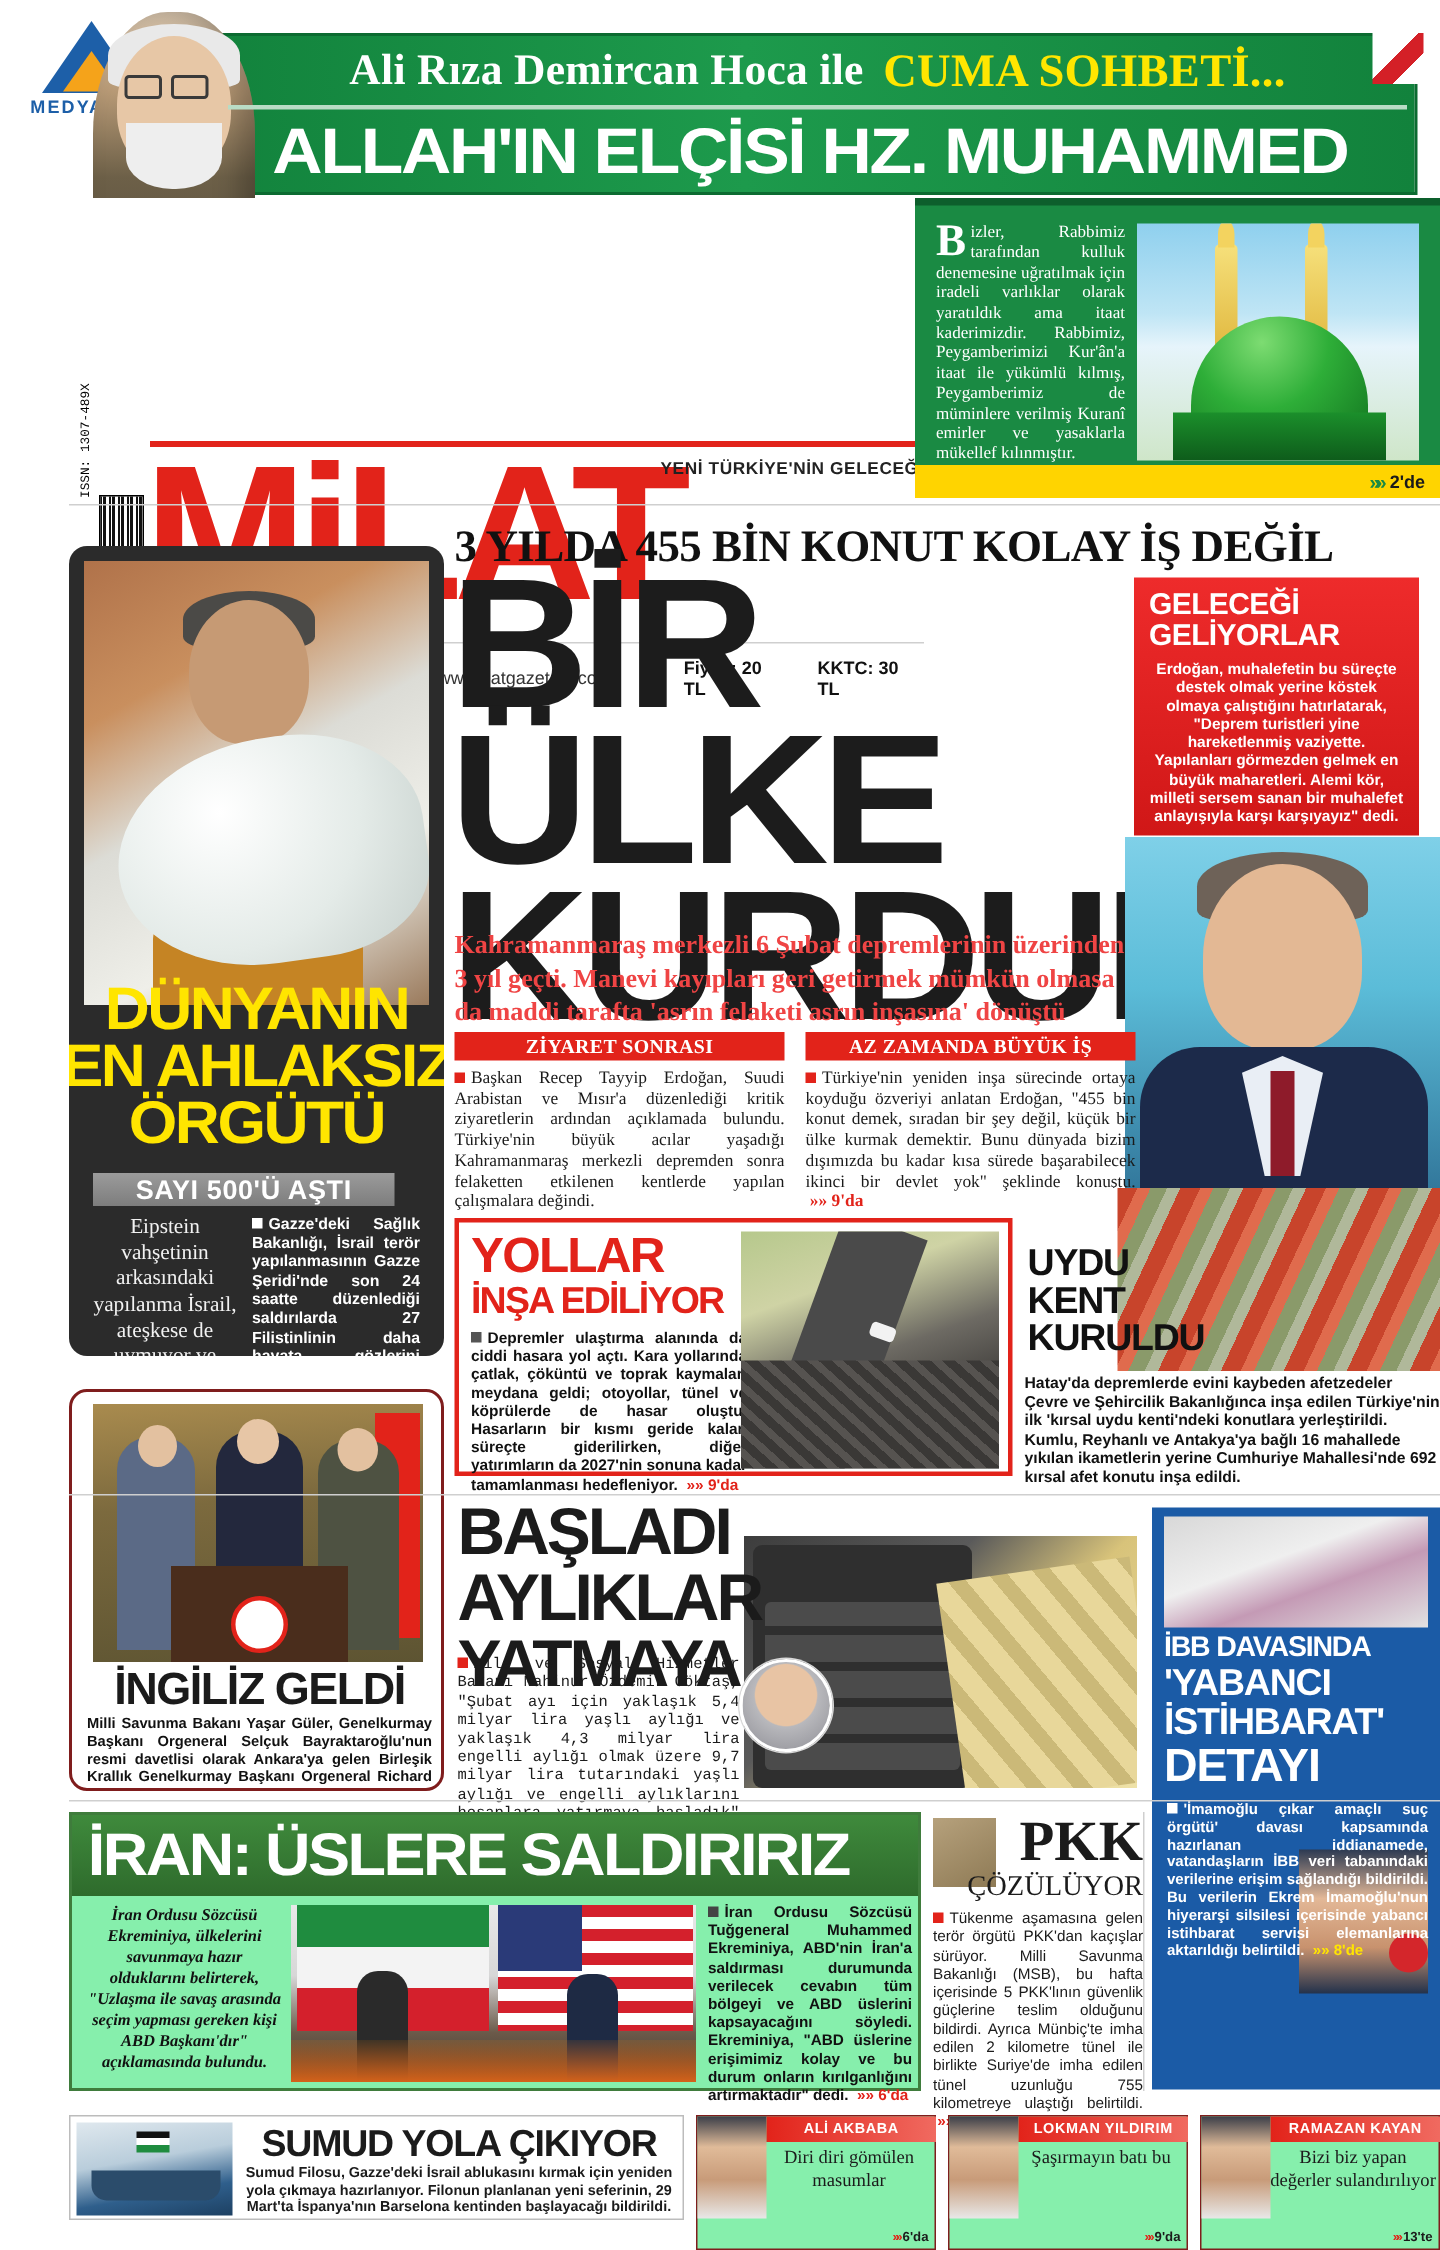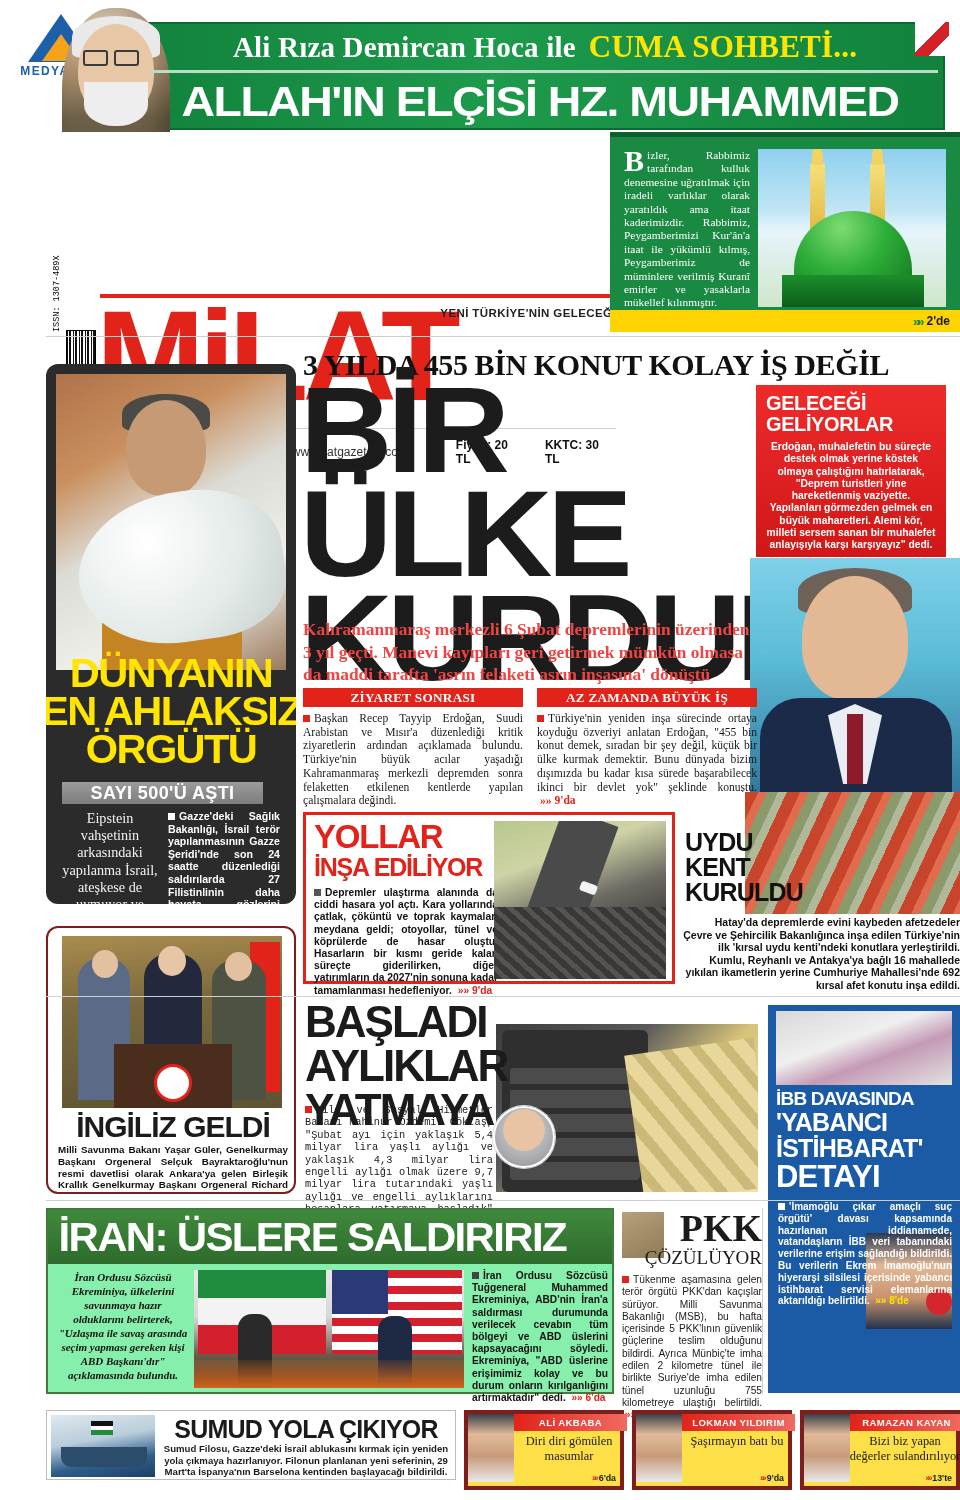--- a/index.html
+++ b/index.html
@@ -199,21 +199,21 @@
   .y-rubble{ position:absolute; left: 0; bottom: 0; width: 172px; height: 72px;
             background: repeating-linear-gradient(42deg,#3a3836 0 6px,#565350 6px 11px); }
 
   
   .uydu { position: absolute; left: 683px; top: 792px; width: 277px; height: 192px; background:#fff; }
   .u-img { position: absolute; left: 62px; top: 0; width: 215px; height: 122px;
            background: repeating-linear-gradient(115deg,#c8442b 0 12px,#e06b4d 12px 20px,#8a9a6a 20px 30px,#b0b89a 30px 38px); }
   .u-title { position: absolute; left: 2px; top: 38px; width: 110px;
            font-weight: bold; font-size: 25px; line-height: 25px; color:#111; letter-spacing:-.8px; }
   .u-body { position: absolute; left: 0; top: 124px; width: 277px;
-           font-size: 10.5px; line-height: 12.6px; font-weight: bold; color:#111; text-align:right; }
+           font-size: 10.5px; line-height: 12.6px; font-weight: bold; color:#111; text-align:left; }
 
   
   .ingiliz { position: absolute; left: 46px; top: 926px; width: 250px; height: 268px;
            border: 2px solid #7f1d1d; border-radius: 12px; background:#fff; overflow:hidden; }
   .ig-img { position: absolute; left: 14px; top: 8px; width: 220px; height: 172px;
            background: linear-gradient(175deg,#a98b4e 0%,#7c6a3e 38%,#5d5432 100%); overflow:hidden; }
   .ig-p1 { position:absolute; left: 16px; top: 22px; width: 52px; height: 142px; background:#5b6a86; border-radius: 22px 22px 0 0; }
   .ig-p2 { position:absolute; left: 82px; top: 18px; width: 58px; height: 146px; background:#23283d; border-radius: 24px 24px 0 0; }
   .ig-p3 { position:absolute; left: 150px; top: 24px; width: 54px; height: 140px; background:#4e5242; border-radius: 22px 22px 0 0; }
   .ig-f1 { position:absolute; left: 30px; top: 14px; width: 26px; height: 28px; background:#e3c1a0; border-radius:50%; }
@@ -300,22 +300,22 @@
   .sumud { width: 410px; height: 70px; border: 1px solid #bcbcbc; position: relative; background:#fff; }
   .sumud-img { position:absolute; left: 4px; top: 4px; width: 104px; height: 62px;
           background: linear-gradient(170deg,#dfe8ee 0%, #b9cddb 40%, #2f5f8c 72%, #1d4062 100%); overflow:hidden; }
   .sm-boat { position:absolute; left: 10px; top: 32px; width: 86px; height: 20px; background:#2b4c6b; border-radius: 0 0 10px 10px; }
   .sm-flag { position:absolute; left: 40px; top: 6px; width: 22px; height: 14px;
           background: linear-gradient(180deg,#111 0 33%, #fff 33% 66%, #1f8c3f 66% 100%); }
   .sumud-t { position:absolute; left: 112px; top: 4px; width: 294px; text-align:center;
           font-weight:bold; font-size: 25px; color:#1b1b1b; letter-spacing:-.8px; }
   .sumud-b { position:absolute; left: 112px; top: 32px; width: 294px; text-align:center;
           font-size: 9.6px; line-height: 11.6px; font-weight:bold; color:#1b1b1b; }
-  .colm { width: 160px; height: 80px; position: relative; background:#fde047;
-          border: 4px solid #7f1d1d; }
+  .colm { width: 160px; height: 90px; position: relative; background:#86efac;
+          border: 1px solid #7f1d1d; }
   .colm-face { position:absolute; left: 0; top: 0; width: 46px; height: 68px;
           background: linear-gradient(180deg,#3c3f49 0%, #e0bb99 30%, #c89b79 62%, #e8e8e8 100%); }
   .colm-name { position:absolute; left: 46px; top: 0; width: 113px; height: 17px;
           background: linear-gradient(90deg,#e2231a,#f06a60); color:#fff;
           font-size: 9.6px; font-weight: bold; display:flex; align-items:center; justify-content:center;
           letter-spacing:.4px; }
   .colm-title { position:absolute; left: 44px; top: 20px; width: 114px; text-align:center;
           font-family:"Liberation Serif", serif; font-size: 12.4px; line-height: 14.6px; color:#1b1b1b; }
   .colm-ref { position:absolute; right: 4px; bottom: 3px; font-size: 8.8px; font-weight:bold; color:#1b1b1b; }
   .chev-r { color:#e2231a; letter-spacing:-3px; margin-right:3px; }

